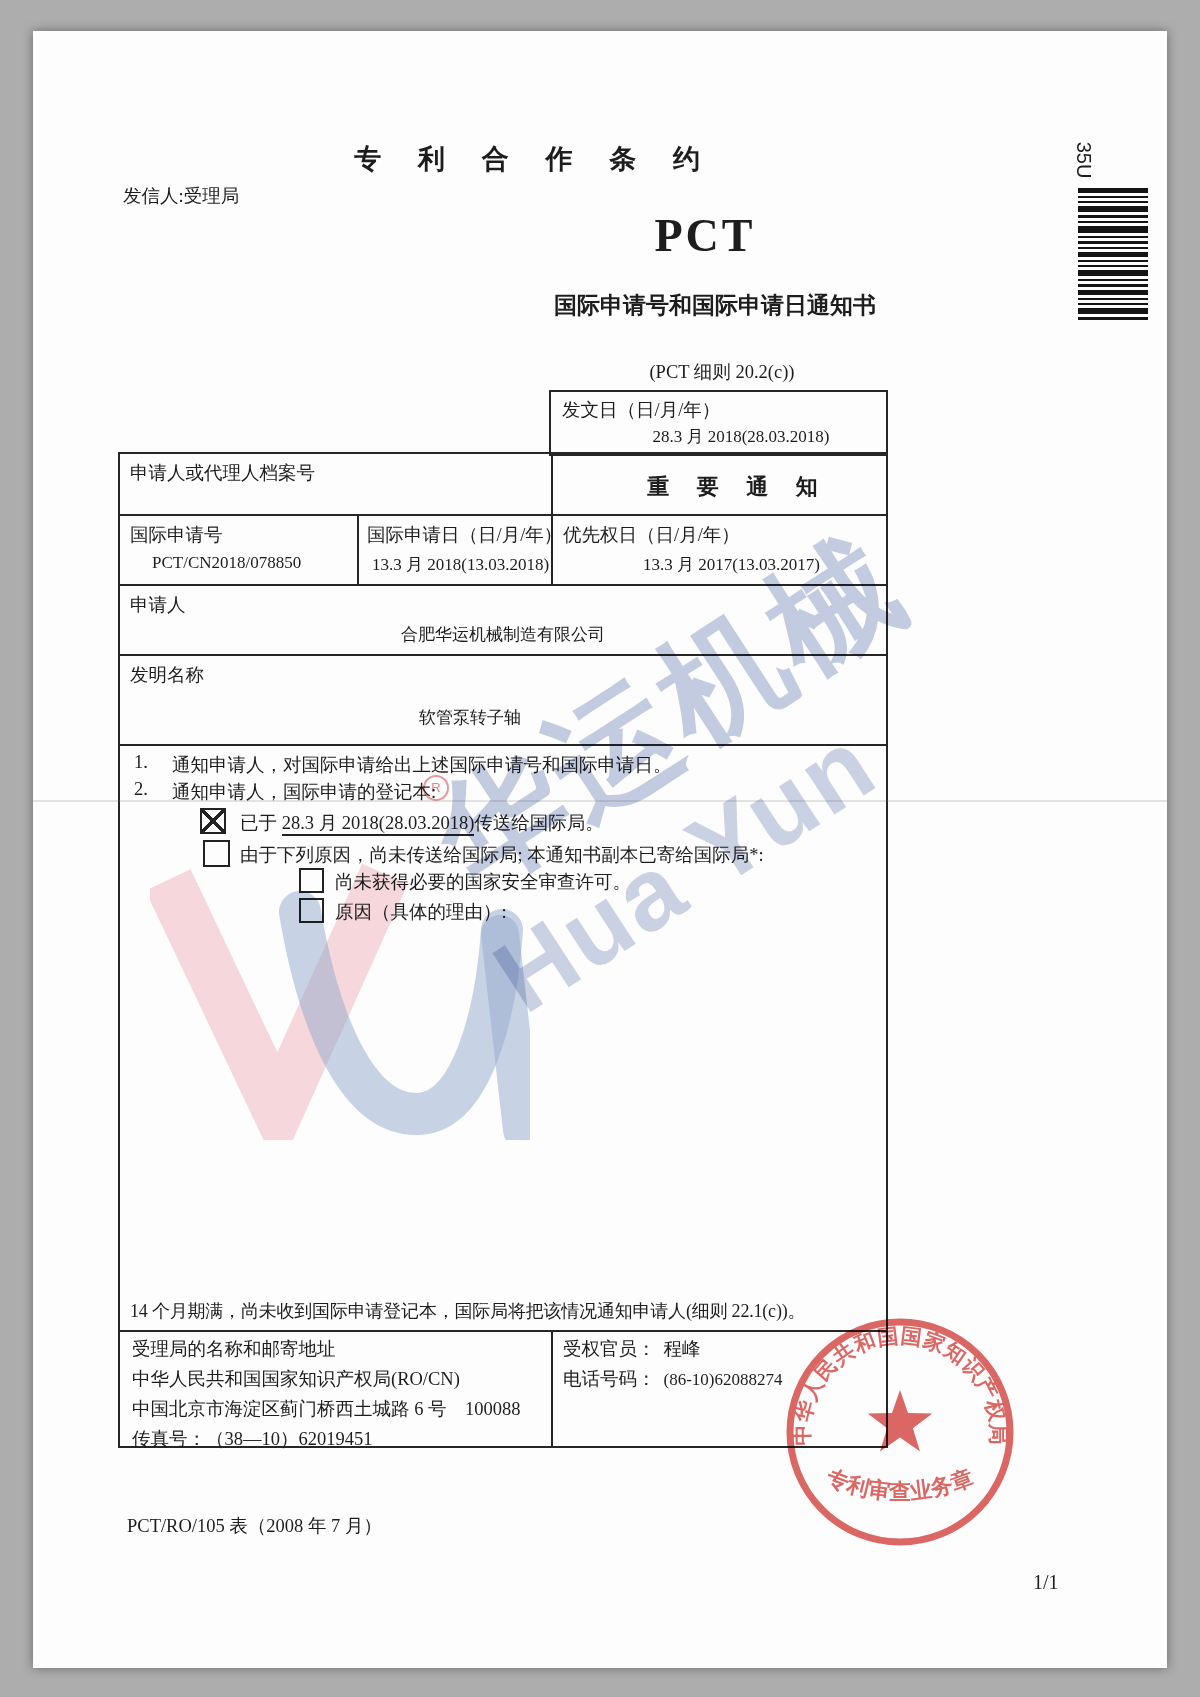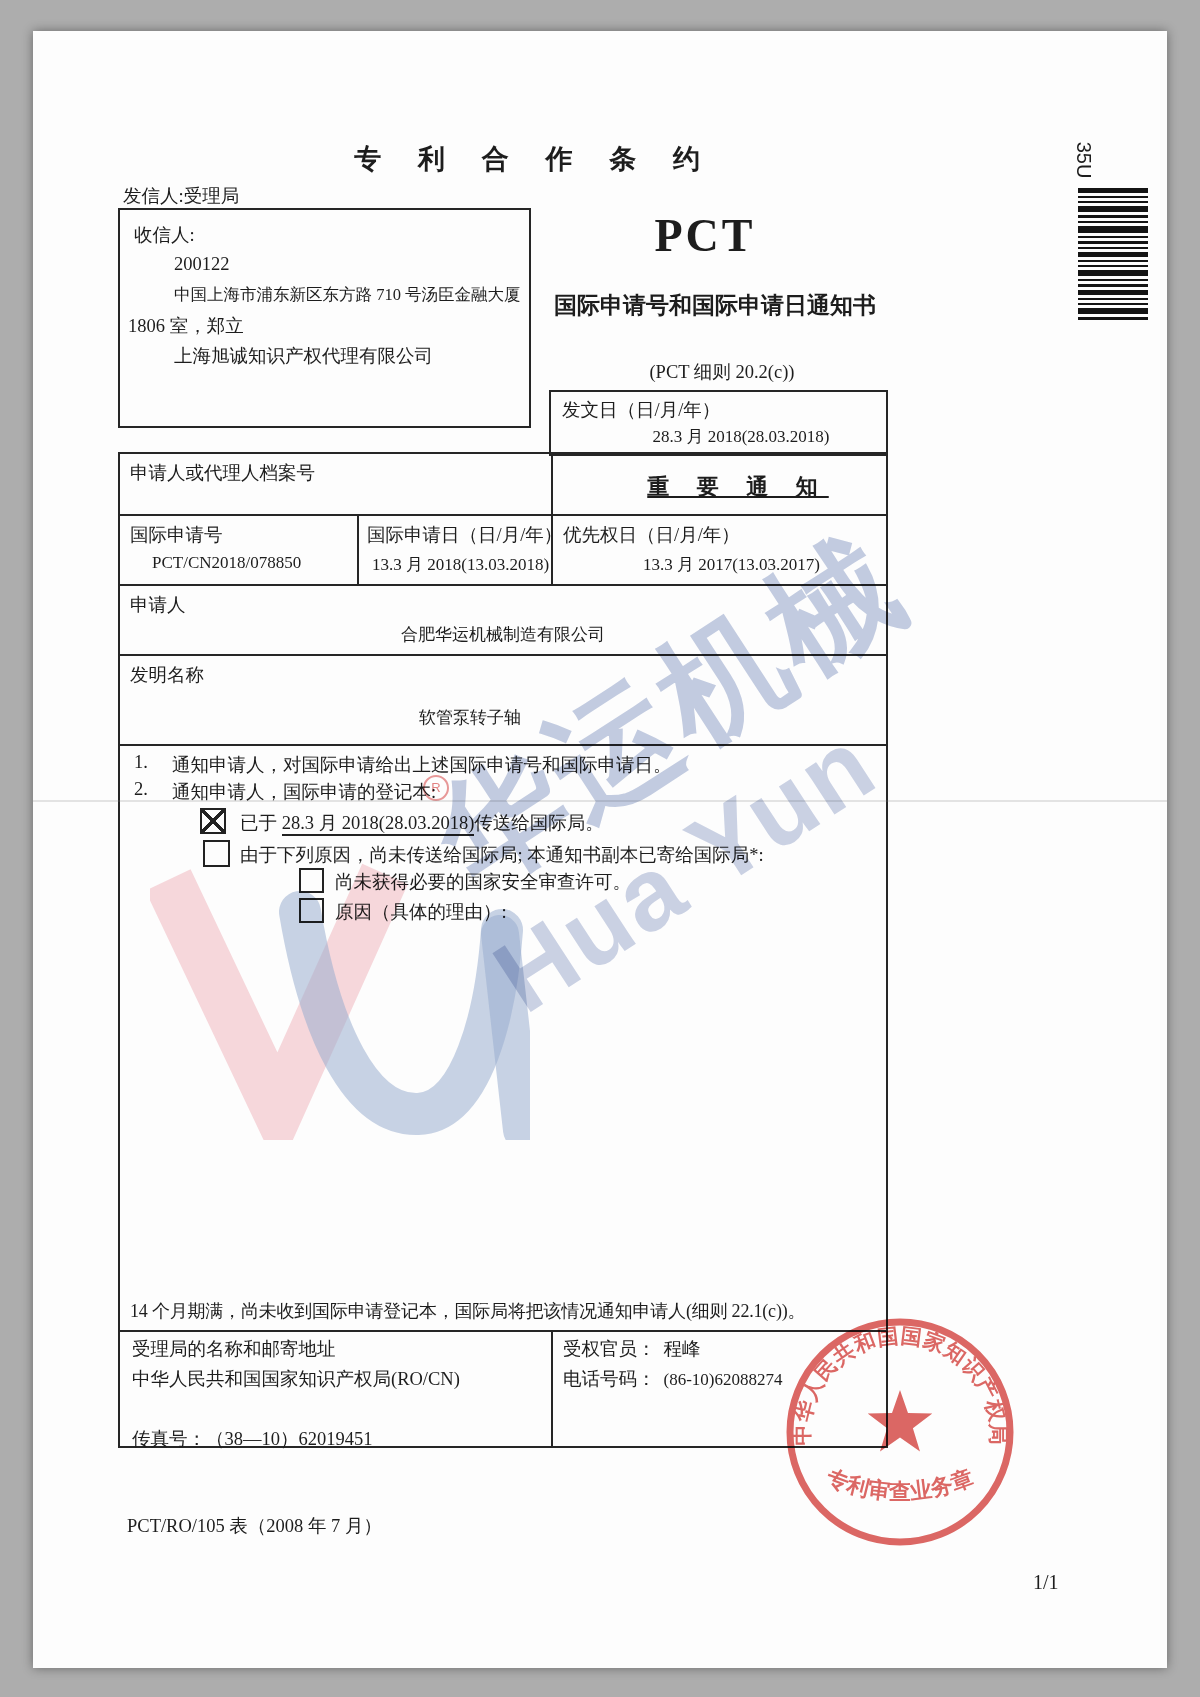--- a/index.html
+++ b/index.html
@@ -40,46 +40,39 @@
 </head>
 <body>
 
 <div class="canvas">
   <div class="sheet">
 
     <div class="abs doc-title c" style="left:160px;top:110px;width:680px;">专 利 合 作 条 约</div>
 
     <div class="abs lbl" style="left:90px;top:152px;">发信人:受理局</div>
 
-    <div class="box" style="left:85px;top:177px;width:409px;height:216px;">
-      <span class="abs lbl" style="left:14px;top:12px;">收信人:</span>
-      <span class="abs lbl" style="left:54px;top:44px;">200122</span>
-      <span class="abs" style="left:54px;top:74px;font-size:16.5px;">中国上海市浦东新区东方路 710 号汤臣金融大厦</span>
-      <span class="abs lbl" style="left:8px;top:103px;">1806 室，郑立</span>
-      <span class="abs lbl" style="left:54px;top:133px;">上海旭诚知识产权代理有限公司</span>
-    </div>
 
     <div class="abs notice-title c" style="left:482px;top:259px;width:400px;">国际申请号和国际申请日通知书</div>
     <div class="abs pct-logo c" style="left:472px;top:178px;width:400px;">PCT</div>
     <div class="abs lbl c" style="left:539px;top:328px;width:300px;">(PCT 细则 20.2(c))</div>
 
     <div class="box" style="left:516px;top:359px;width:335px;height:62px;">
       <span class="abs lbl" style="left:11px;top:5px;">发文日（日/月/年）</span>
       <span class="abs num c" style="left:45px;top:33px;width:290px;">28.3 月 2018(28.03.2018)</span>
     </div>
 
     <div class="box" style="left:85px;top:421px;width:766px;height:290px;">
       <div class="hline" style="top:60px;"></div>
       <div class="hline" style="top:130px;"></div>
       <div class="hline" style="top:200px;"></div>
       <div class="vline" style="left:431px;height:130px;"></div>
       <div class="vline" style="left:237px;top:60px;height:70px;"></div>
 
       <span class="abs lbl" style="left:10px;top:6px;">申请人或代理人档案号</span>
-      <span class="abs imp c" style="left:431px;top:18px;width:374px;text-decoration:underline;">重 要 通 知</span>
+      <span class="abs imp c" style="left:431px;top:18px;width:374px;">重 要 通 知</span>
 
       <span class="abs lbl" style="left:10px;top:68px;">国际申请号</span>
       <span class="abs num" style="left:32px;top:99px;">PCT/CN2018/078850</span>
       <span class="abs lbl" style="left:247px;top:68px;">国际申请日（日/月/年）</span>
       <span class="abs num" style="left:252px;top:99px;">13.3 月 2018(13.03.2018)</span>
       <span class="abs lbl" style="left:443px;top:68px;">优先权日（日/月/年）</span>
       <span class="abs num c" style="left:431px;top:99px;width:326px;padding-left:35px;box-sizing:border-box;">13.3 月 2017(13.03.2017)</span>
 
       <span class="abs lbl" style="left:10px;top:138px;">申请人</span>
       <span class="abs val c" style="left:0;top:169px;width:766px;">合肥华运机械制造有限公司</span>
@@ -106,20 +99,21 @@
       <span class="cb" style="left:179px;top:152px;width:21px;height:21px;"></span>
       <span class="abs lbl" style="left:215px;top:153px;">原因（具体的理由）:</span>
 
       <span class="abs foot" style="left:10px;top:553px;">14 个月期满，尚未收到国际申请登记本，国际局将把该情况通知申请人(细则 22.1(c))。</span>
 
       <div class="hline" style="top:584px;"></div>
       <div class="vline" style="left:431px;top:584px;height:116px;"></div>
 
       <span class="abs lbl" style="left:12px;top:590px;">受理局的名称和邮寄地址</span>
       <span class="abs lbl" style="left:12px;top:620px;">中华人民共和国国家知识产权局(RO/CN)</span>
+      <span class="abs lbl" style="left:12px;top:650px;">中国北京市海淀区蓟门桥西土城路 6 号　100088</span>
       <span class="abs lbl" style="left:12px;top:680px;">传真号：（38—10）62019451</span>
 
       <span class="abs lbl" style="left:443px;top:590px;"><span>受权官员：</span><span style="margin-left:8px;">程峰</span></span>
       <span class="abs lbl" style="left:443px;top:620px;"><span>电话号码：</span><span class="num" style="margin-left:8px;">(86-10)62088274</span></span>
     </div>
 
     <div class="reg" style="left:390px;top:744px;">R</div>
 
     <div class="abs lbl" style="left:94px;top:1482px;">PCT/RO/105 表（2008 年 7 月）</div>
     <div class="abs" style="left:1000px;top:1540px;font-size:20px;">1/1</div>

